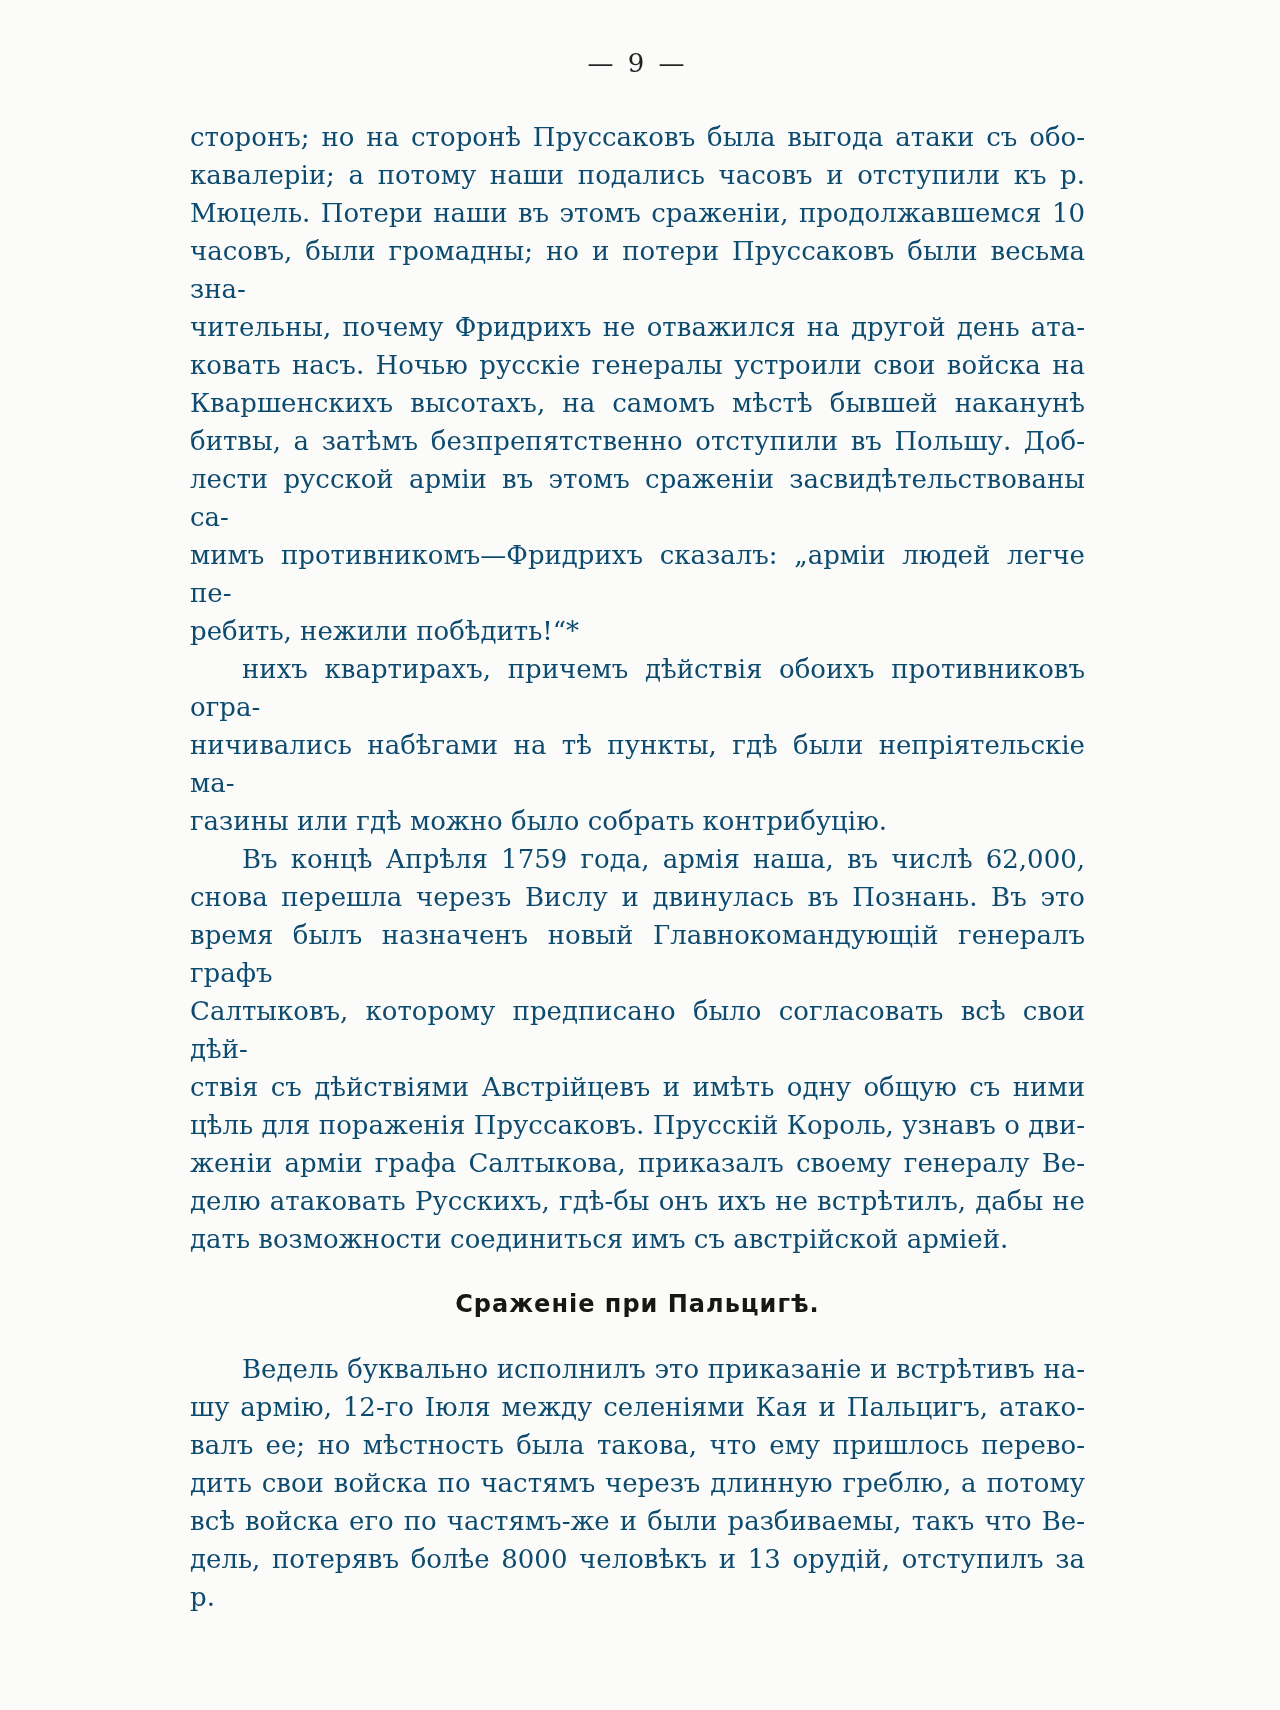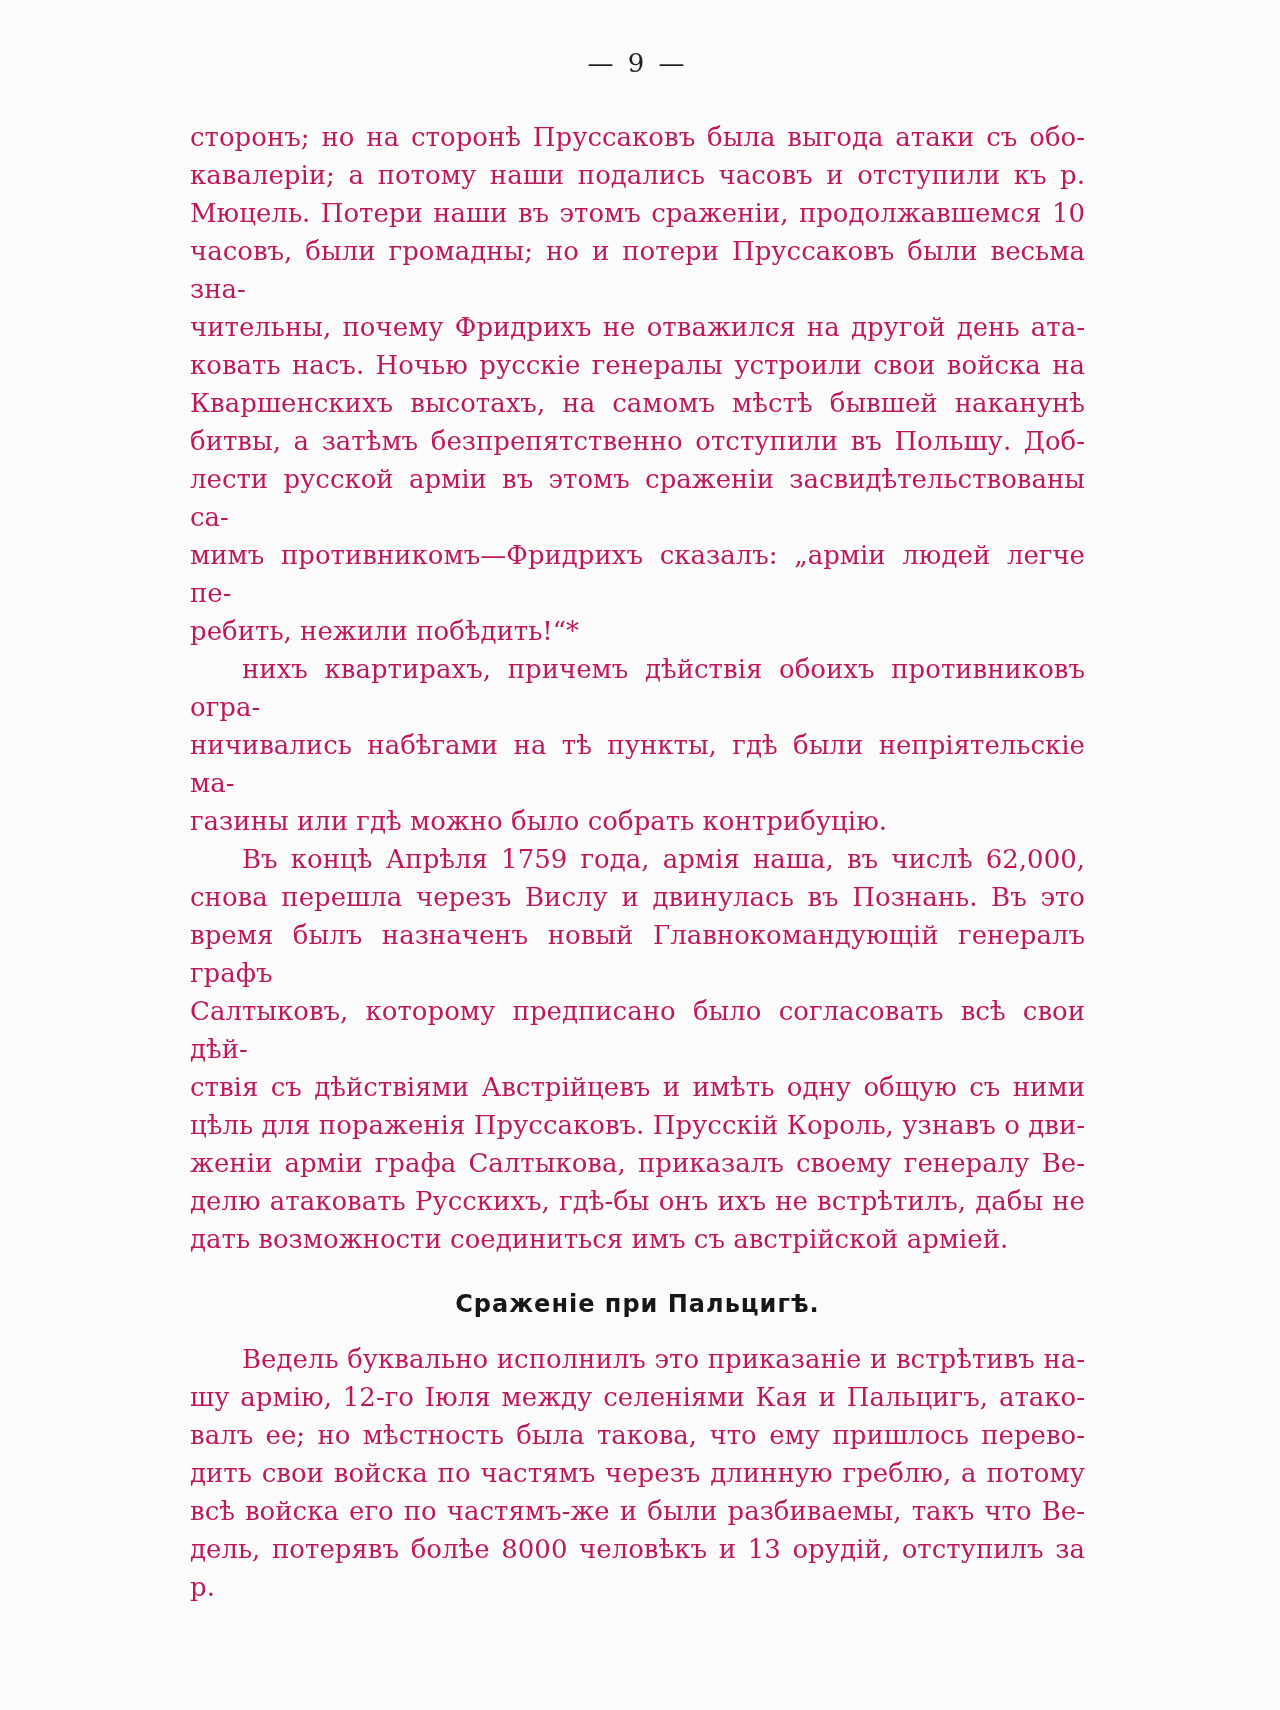--- a/index.html
+++ b/index.html
@@ -28,32 +28,32 @@
     top: 118px;
     left: 190px;
     width: 895px;
   }
   .paragraph { margin: 0; }
   .line {
     font-size: 26px;
     line-height: 38px;
     text-align: justify;
     text-align-last: justify;
-    color: #be185d;
+    color: #0c4a6e;
   }
   .line.last { text-align-last: left; }
   .paragraph.indent .line:first-child { text-indent: 52px; }
   .section-heading {
     text-align: center;
     font-family: "DejaVu Sans", sans-serif;
     font-weight: bold;
     font-size: 24px;
     letter-spacing: 1px;
     margin-top: 32px;
-    margin-bottom: 22px;
+    margin-bottom: 32px;
     color: #191715;
   }
 </style>
 </head>
 <body>
 
 <div class="page">
 
   <div class="page-number">— 9 —</div>
 

